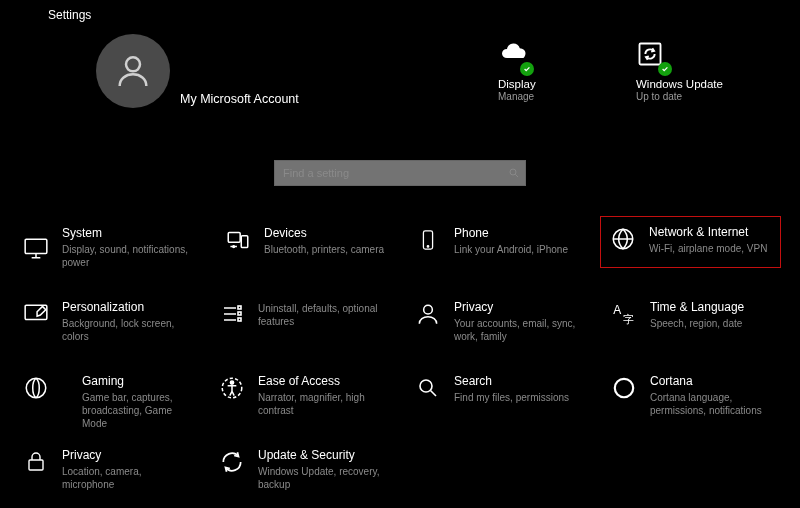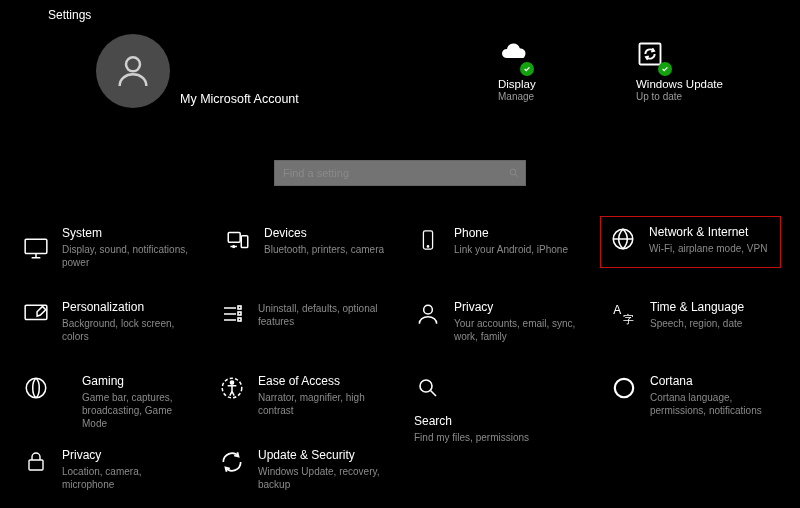--- a/index.html
+++ b/index.html
@@ -218,21 +218,21 @@
             <circle cx="12" cy="7" r="1.5" fill="#fff"></circle>
             <path d="M8 10h8M12 10v5l-2 4M12 15l2 4"></path>
           </svg>
     </span>
     <div class="txt">
           <div class="t-title">Ease of Access</div>
           <div class="t-sub">Narrator, magnifier, high contrast</div>
         </div>
   </div>
 
-  <div class="tile" style="left:406px; top:152px;flex-direction:column;">
+  <div class="tile" style="left:406px; top:152px;">
     <span class="ico">
       <svg width="24" height="24" viewBox="0 0 24 24" fill="none" stroke="#fff" stroke-width="1.6">
             <circle cx="10" cy="10" r="6"></circle>
             <path d="M20 20l-5.5-5.5"></path>
           </svg>
     </span>
     <div class="txt">
           <div class="t-title">Search</div>
           <div class="t-sub">Find my files, permissions</div>
         </div>

